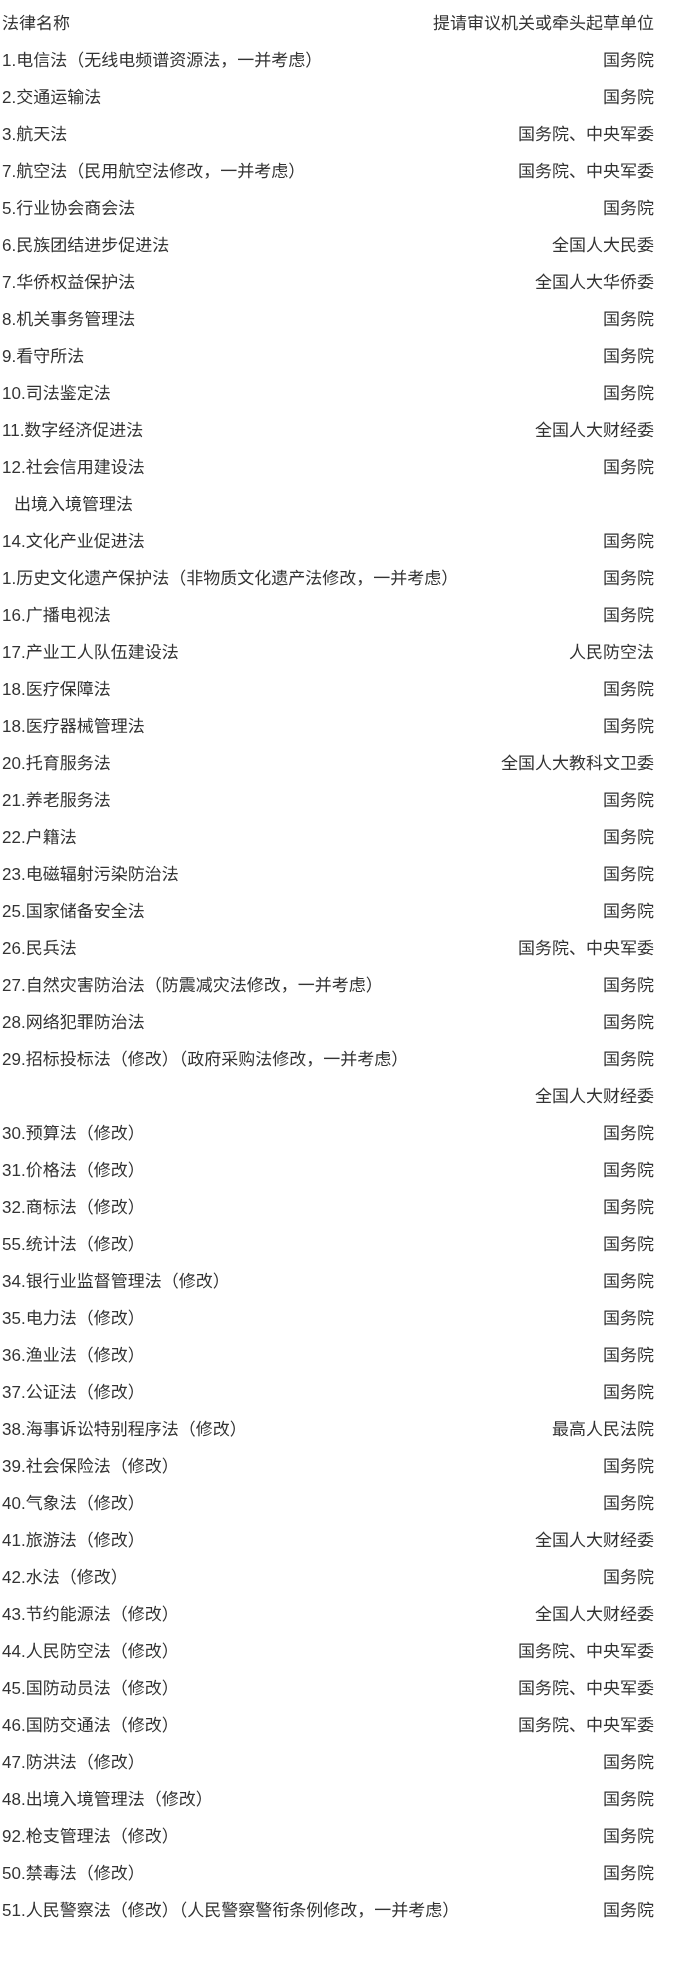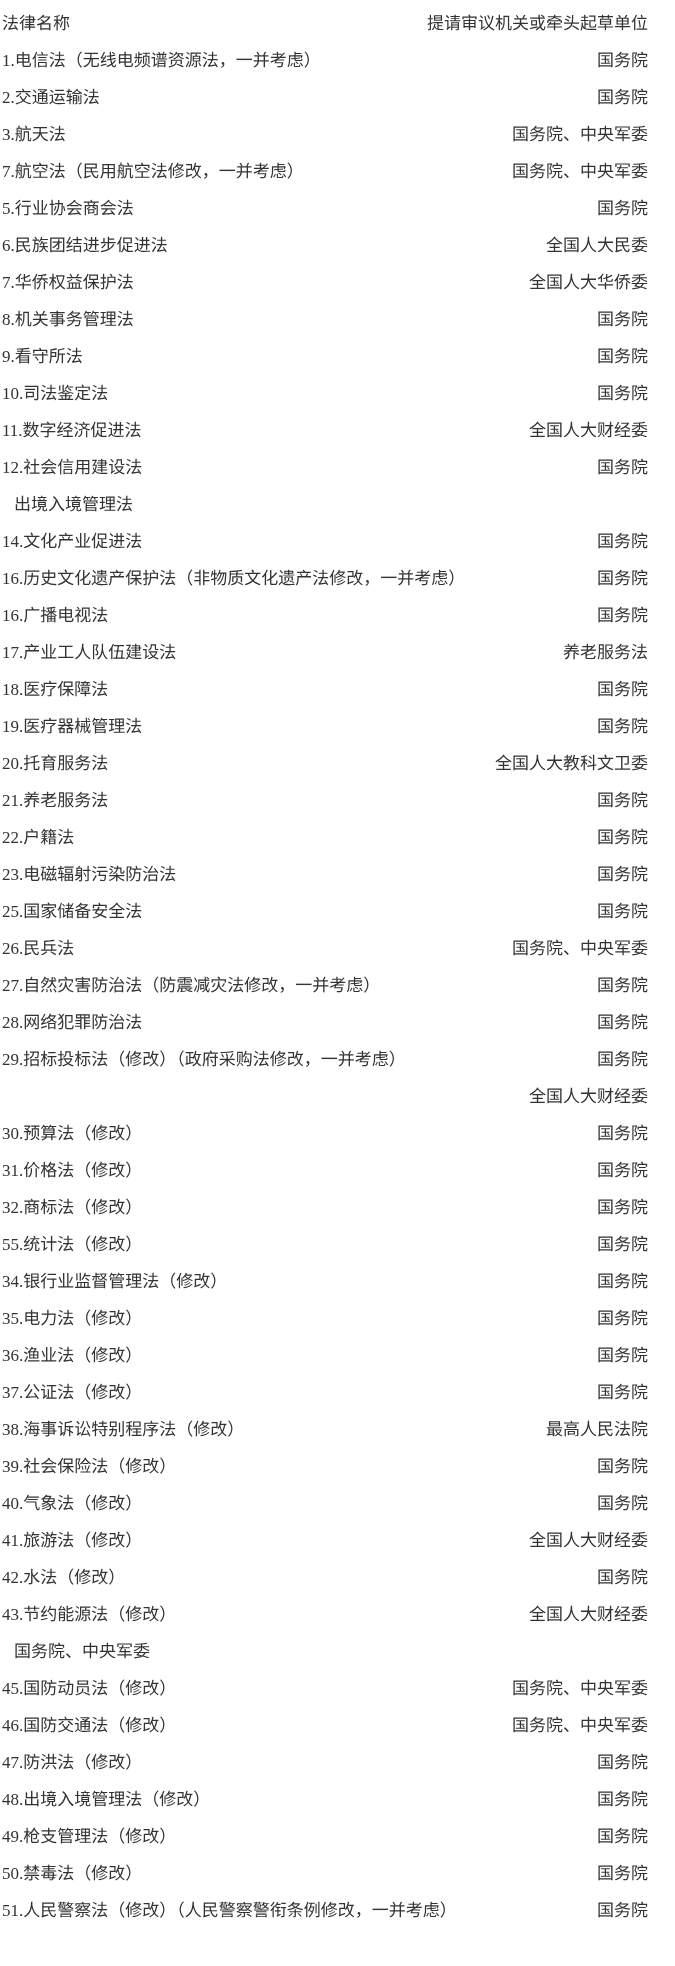--- a/index.html
+++ b/index.html
@@ -4,23 +4,23 @@
 <style>
   html, body {
     margin: 0;
     padding: 0;
     background: #ffffff;
   }
   .page {
     box-sizing: border-box;
     width: 675px;
     height: 1966px;
-    padding: 5px 27px 0 2px;
+    padding: 5px 21px 0 2px;
     background: #ffffff;
-    font-family: Liberation Serif, serif;
+    font-family: Liberation Sans, sans-serif;
     color: #333333;
     overflow: hidden;
   }
   .row {
     height: 37px;
     display: flex;
     align-items: center;
     justify-content: space-between;
     font-size: 17px;
     line-height: 37px;
@@ -100,37 +100,37 @@
         <div class="cell-right">国务院</div>
       </div>
       <div class="row">
         <div class="cell-right">出境入境管理法</div>
       </div>
       <div class="row">
         <div class="cell-left">14.文化产业促进法</div>
         <div class="cell-right">国务院</div>
       </div>
       <div class="row">
-        <div class="cell-left">16.历史文化遗产保护法（非物质文化遗产法修改，一并考虑）</div>
+        <div class="cell-left">1.历史文化遗产保护法（非物质文化遗产法修改，一并考虑）</div>
         <div class="cell-right">国务院</div>
       </div>
       <div class="row">
         <div class="cell-left">16.广播电视法</div>
         <div class="cell-right">国务院</div>
       </div>
       <div class="row">
         <div class="cell-left">17.产业工人队伍建设法</div>
-        <div class="cell-right">养老服务法</div>
+        <div class="cell-right">人民防空法</div>
       </div>
       <div class="row">
         <div class="cell-left">18.医疗保障法</div>
         <div class="cell-right">国务院</div>
       </div>
       <div class="row">
-        <div class="cell-left">19.医疗器械管理法</div>
+        <div class="cell-left">18.医疗器械管理法</div>
         <div class="cell-right">国务院</div>
       </div>
       <div class="row">
         <div class="cell-left">20.托育服务法</div>
         <div class="cell-right">全国人大教科文卫委</div>
       </div>
       <div class="row">
         <div class="cell-left">21.养老服务法</div>
         <div class="cell-right">国务院</div>
       </div>
@@ -216,40 +216,41 @@
       </div>
       <div class="row">
         <div class="cell-left">42.水法（修改）</div>
         <div class="cell-right">国务院</div>
       </div>
       <div class="row">
         <div class="cell-left">43.节约能源法（修改）</div>
         <div class="cell-right">全国人大财经委</div>
       </div>
       <div class="row">
+        <div class="cell-left">44.人民防空法（修改）</div>
         <div class="cell-right">国务院、中央军委</div>
       </div>
       <div class="row">
         <div class="cell-left">45.国防动员法（修改）</div>
         <div class="cell-right">国务院、中央军委</div>
       </div>
       <div class="row">
         <div class="cell-left">46.国防交通法（修改）</div>
         <div class="cell-right">国务院、中央军委</div>
       </div>
       <div class="row">
         <div class="cell-left">47.防洪法（修改）</div>
         <div class="cell-right">国务院</div>
       </div>
       <div class="row">
         <div class="cell-left">48.出境入境管理法（修改）</div>
         <div class="cell-right">国务院</div>
       </div>
       <div class="row">
-        <div class="cell-left">49.枪支管理法（修改）</div>
+        <div class="cell-left">92.枪支管理法（修改）</div>
         <div class="cell-right">国务院</div>
       </div>
       <div class="row">
         <div class="cell-left">50.禁毒法（修改）</div>
         <div class="cell-right">国务院</div>
       </div>
       <div class="row">
         <div class="cell-left">51.人民警察法（修改）（人民警察警衔条例修改，一并考虑）</div>
         <div class="cell-right">国务院</div>
       </div>

